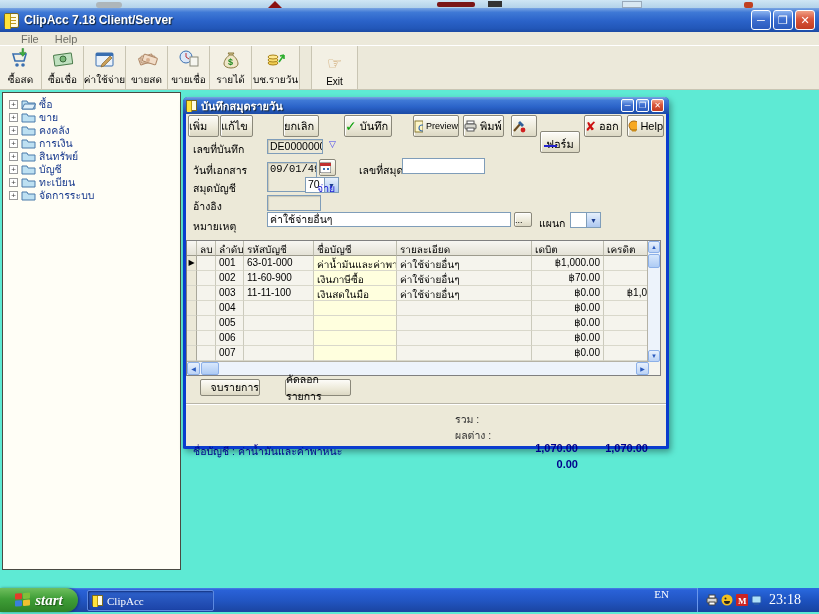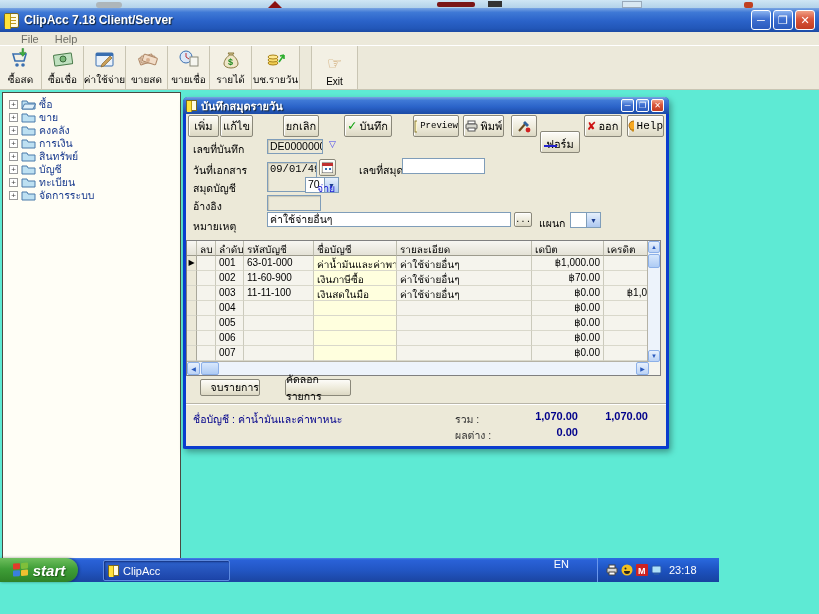--- a/index.html
+++ b/index.html
@@ -60,21 +60,21 @@
     border-radius:5px 5px 0 0;
     background:linear-gradient(180deg,#7AA5E2 0%,#3F79D6 20%,#2A62C8 60%,#1C4AA4 100%);
     display:flex; align-items:center; padding:0 3px; }
   #dlg-titlebar .win-title { font-size:11px; margin-left:4px; }
   .doc-icon-s { width:11px; height:11px; background:#fffbe2; border:1px solid #7a6a20; position:relative; }
   .doc-icon-s:after { content:""; position:absolute; left:0; top:0; width:4px; height:11px; background:#ffe23c; border-right:1px solid #b89a10; }
   #dlg-body { position:absolute; left:0; top:17px; width:480px; height:332px; background:#ECE9D8; }
 
   .xpbtn { position:absolute; height:22px; background:linear-gradient(180deg,#FDFCF8,#ECE9D8 60%,#DCD8C4);
     border:1px solid #8a887a; border-radius:2px; box-shadow:inset 1px 1px 0 #fff;
-    display:flex; align-items:center; justify-content:center; gap:3px; font-size:11px; color:#000;font-family:Liberation Mono, monospace; }
+    display:flex; align-items:center; gap:3px; font-size:11px; color:#000; }
   .check-glyph { color:#0ba00b; font-weight:bold; font-size:14px; line-height:1; }
   .x-glyph { color:#cc1111; font-weight:bold; font-size:13px; line-height:1; }
 
   .flabel { position:absolute; color:#000; font-size:10.5px; white-space:nowrap; }
   .field { position:absolute; border:1px solid #7f9db9; background:#ECE9D8; font-size:10.5px;
     padding:0 2px; color:#000; box-shadow:inset 1px 1px 1px #c9c6b6; line-height:13px; white-space:nowrap; overflow:hidden; }
   .field.white { background:#fff; box-shadow:none; }
   .combo { position:absolute; border:1px solid #7f9db9; background:#fff; font-size:10.5px; display:flex; }
   .combo .cval { flex:1; padding:0 2px; line-height:13px; }
   .combo .cbtn { width:14px; background:linear-gradient(180deg,#E6F0FC,#AEC8F0); border-left:1px solid #7f9db9;
@@ -102,45 +102,45 @@
 
   .vscroll { position:absolute; right:0; top:0; width:13px; height:121px; background:#EDF3FB; border-left:1px solid #b5b2a5; }
   .hscroll { position:absolute; left:0; bottom:0; width:462px; height:14px; background:#EDF3FB; border-top:1px solid #b5b2a5; }
   .sbtn { position:absolute; background:linear-gradient(180deg,#E8F1FD,#BCD3F5); border:1px solid #8cb0e8;
     border-radius:2px; color:#2b5bbe; font-size:6px; display:flex; align-items:center; justify-content:center; }
   .sthumb { position:absolute; background:linear-gradient(180deg,#D8E8FC,#AECBF4); border:1px solid #8cb0e8; border-radius:2px; }
 
   .smallbtn { position:absolute; height:17px; background:linear-gradient(180deg,#FDFCF8,#ECE9D8 60%,#DCD8C4);
     border:1px solid #8a887a; border-radius:2px; font-size:10.5px; display:flex; align-items:center; justify-content:center; }
 
-  .navy { color:#00008B; }
+  .navy { color:#00008B;margin-top:32px; }
   .bold { font-weight:bold; }
   .amount { position:absolute; text-align:right; font-size:11px; }
 
   
-  #taskbar { position:absolute; left:0; top:558px; width:719px; height:24px;
-    background:linear-gradient(180deg,#4A80E8 0%,#2A62D8 8%,#2256C4 50%,#1B46A4 95%); }
+  #taskbar { position:absolute; left:0; top:588px; width:819px; height:24px;
+    background:linear-gradient(180deg,#4A80E8 0%,#2A62D8 8%,#2256C4 50%,#1B46A4 95%);font-family:Liberation Serif, serif; }
   #start-btn { position:absolute; left:0; top:0; width:78px; height:24px;
     background:linear-gradient(180deg,#6FBF5E 0%,#3F9E37 45%,#2E8327 100%);
     border-radius:0 12px 12px 0; box-shadow:1px 0 3px rgba(0,0,0,.4);
     display:flex; align-items:center; justify-content:center; gap:4px;
     color:#fff; font-weight:bold; font-style:italic; font-size:15px; text-shadow:1px 1px 1px #1e5a18; }
   .flag { width:16px; height:14px; position:relative; transform:skewY(-4deg); }
   .flag i { position:absolute; width:7px; height:6px; border-radius:1px; }
   .flag .f1{ left:0; top:0; background:#e23c2a; } .flag .f2{ left:8px; top:0; background:#7fbf3a; }
   .flag .f3{ left:0; top:7px; background:#3a7fdc; } .flag .f4{ left:8px; top:7px; background:#f0c030; }
   #taskbtn { position:absolute; left:87px; top:2px; width:127px; height:21px;
     background:linear-gradient(180deg,#2E62CC,#1C44A8); border:1px solid #5d8ae0; border-radius:2px;
-    box-shadow:inset 1px 1px 2px #12307a; display:flex; align-items:center; gap:4px; padding:0 4px; color:#fff; font-size:11px;margin-left:16px; }
+    box-shadow:inset 1px 1px 2px #12307a; display:flex; align-items:center; gap:4px; padding:0 4px; color:#fff; font-size:11px; }
   #tray { position:absolute; right:0; top:0; width:122px; height:24px;
     background:linear-gradient(180deg,#2A6AE0 0%,#1D52C0 50%,#1743A0 100%);
     border-left:1px solid #6a97ec; display:flex; align-items:center; gap:3px; padding:0 6px 0 8px; }
   #lang-ind { position:absolute; right:150px; top:0; height:24px; display:flex; color:#fff; font-size:11px; }
   .trayicon { width:12px; height:12px; flex:0 0 12px; }
-  #tray .clock { color:#fff; font-size:11px; margin-left:3px; }
+  #tray .clock { color:#fff; font-size:14px; margin-left:3px; }
 
   .divline { position:absolute; background:#b8b5a8; }
 </style>
 </head>
 <body>
 
 <div id="screen">
 
   <div id="desktop-strip">
     <div class="speck" style="left:268px;top:1px;width:14px;height:7px;background:#8a1010;clip-path:polygon(0 100%,50% 0,100% 100%);"></div>

